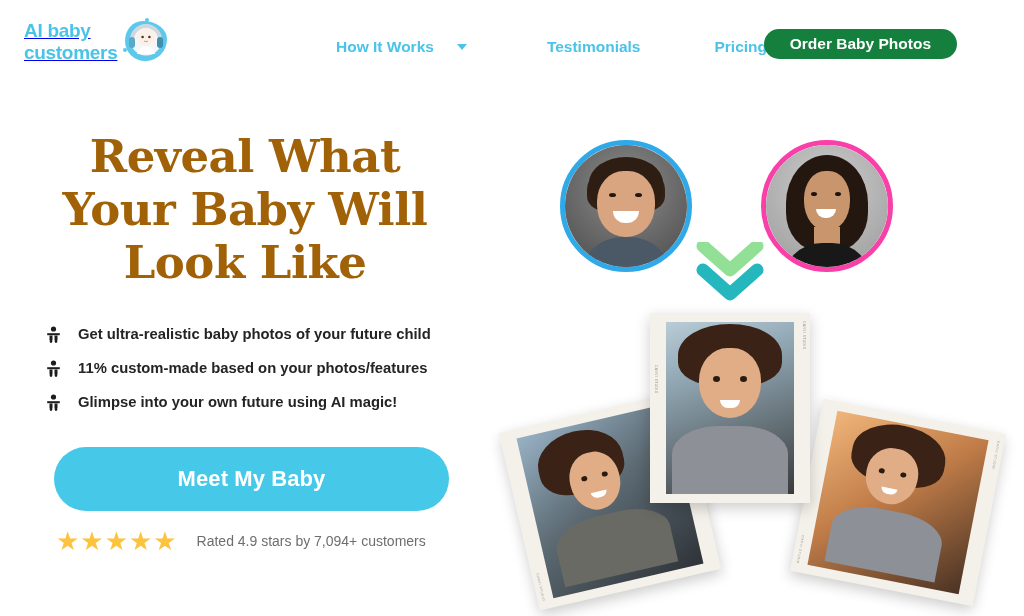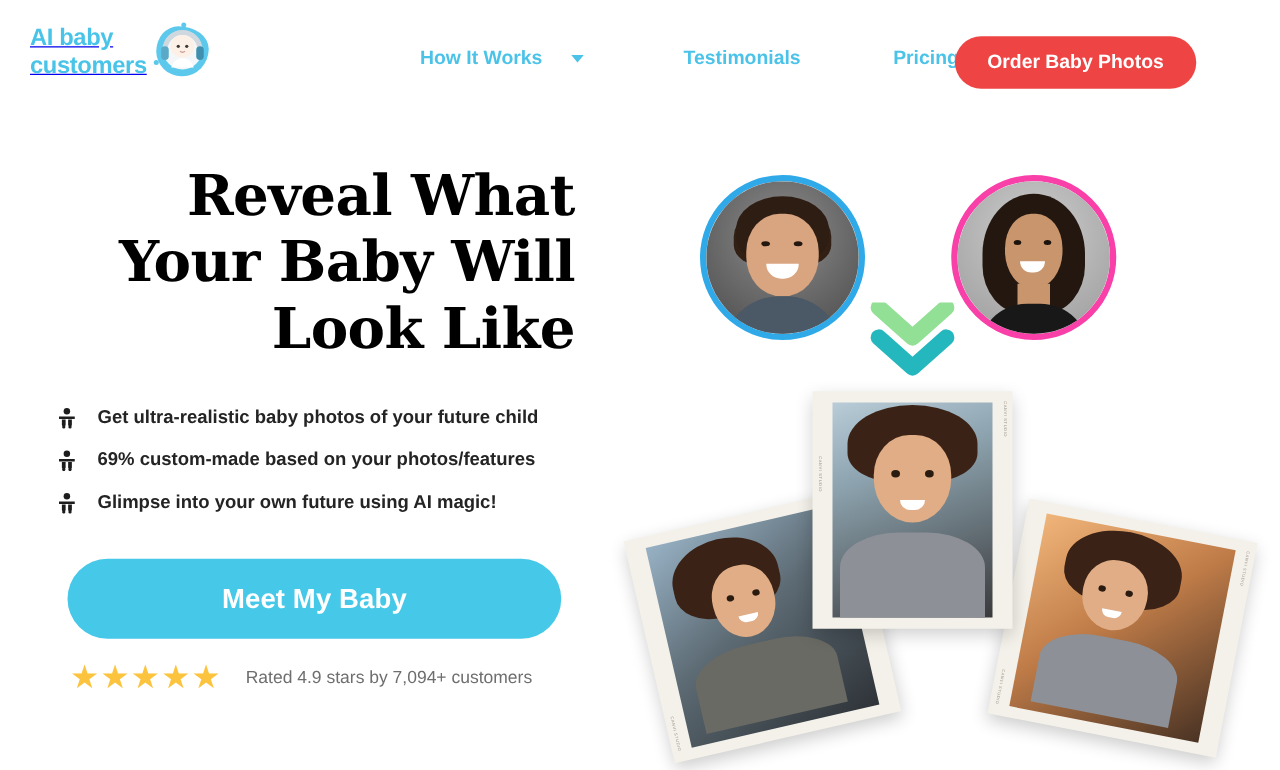--- a/index.html
+++ b/index.html
@@ -45,33 +45,33 @@
   .caret {
     display: inline-block; width: 0; height: 0; margin-left: 7px;
     border-left: 5px solid transparent; border-right: 5px solid transparent;
     border-top: 6px solid #4BC3E9; vertical-align: 2px; cursor: pointer;
   }
   .nav-sp { width: 48px; }
   .nav-sp2 { width: 42px; }
   .nav-sp3 { width: 40px; }
   .order-btn {
     position: absolute; right: 67px; top: 29px;
-    background: #ef4444; color: #fff; border: none;
-    border-radius: 24px; padding: 0 26px; height: 42px;
+    background: #15803d; color: #fff; border: none;
+    border-radius: 24px; padding: 0 26px; height: 30px;
     font-family: "Liberation Sans", sans-serif;
     font-size: 15.5px; font-weight: 700; cursor: pointer; white-space: nowrap;
   }
 
   
   .hero-left { position: absolute; left: 0; top: 130px; width: 500px; }
   .headline {
     width: 430px; margin-left: 30px;
     font-family: "DejaVu Serif", serif;
     font-weight: 700; font-size: 45px; line-height: 53px;
-    color: #000000; text-align: right; letter-spacing: -0.5px;
+    color: #a16207; text-align: center; letter-spacing: -0.5px;
   }
   .subhead {
     margin-top: 32px; margin-left: 30px; width: 430px; text-align: center;
     font-size: 17.5px; font-weight: 700; color: #1B1B1B;
   }
   .features { margin-top: 28px; margin-left: 44px; }
   .feature-row {
     display: flex; align-items: center; gap: 16px; height: 34px;
   }
   .feature-icon { width: 18px; display: flex; justify-content: center; }
@@ -238,21 +238,21 @@
         <span class="feature-icon">
           <svg width="15" height="17" viewBox="0 0 15 17">
               <circle cx="7.5" cy="3" r="2.6" fill="#1d1d1d"></circle>
               <path d="M1.2 7.2h12.6v2H1.2z" fill="#1d1d1d"></path>
               <path d="M3.5 9.6h3v4.2a1.5 1.5 0 0 1-3 0z" fill="#1d1d1d"></path>
               <path d="M8.5 9.6h3v4.2a1.5 1.5 0 0 1-3 0z" fill="#1d1d1d"></path>
               <circle cx="5" cy="15.6" r="1.3" fill="#1d1d1d"></circle>
               <circle cx="10" cy="15.6" r="1.3" fill="#1d1d1d"></circle>
             </svg>
         </span>
-        <span class="feature-text">69% custom-made based on your photos/features</span>
+        <span class="feature-text">11% custom-made based on your photos/features</span>
       </div>
       <div class="feature-row">
         <span class="feature-icon">
           <svg width="15" height="17" viewBox="0 0 15 17">
               <circle cx="7.5" cy="3" r="2.6" fill="#1d1d1d"></circle>
               <path d="M1.2 7.2h12.6v2H1.2z" fill="#1d1d1d"></path>
               <path d="M3.5 9.6h3v4.2a1.5 1.5 0 0 1-3 0z" fill="#1d1d1d"></path>
               <path d="M8.5 9.6h3v4.2a1.5 1.5 0 0 1-3 0z" fill="#1d1d1d"></path>
               <circle cx="5" cy="15.6" r="1.3" fill="#1d1d1d"></circle>
               <circle cx="10" cy="15.6" r="1.3" fill="#1d1d1d"></circle>

